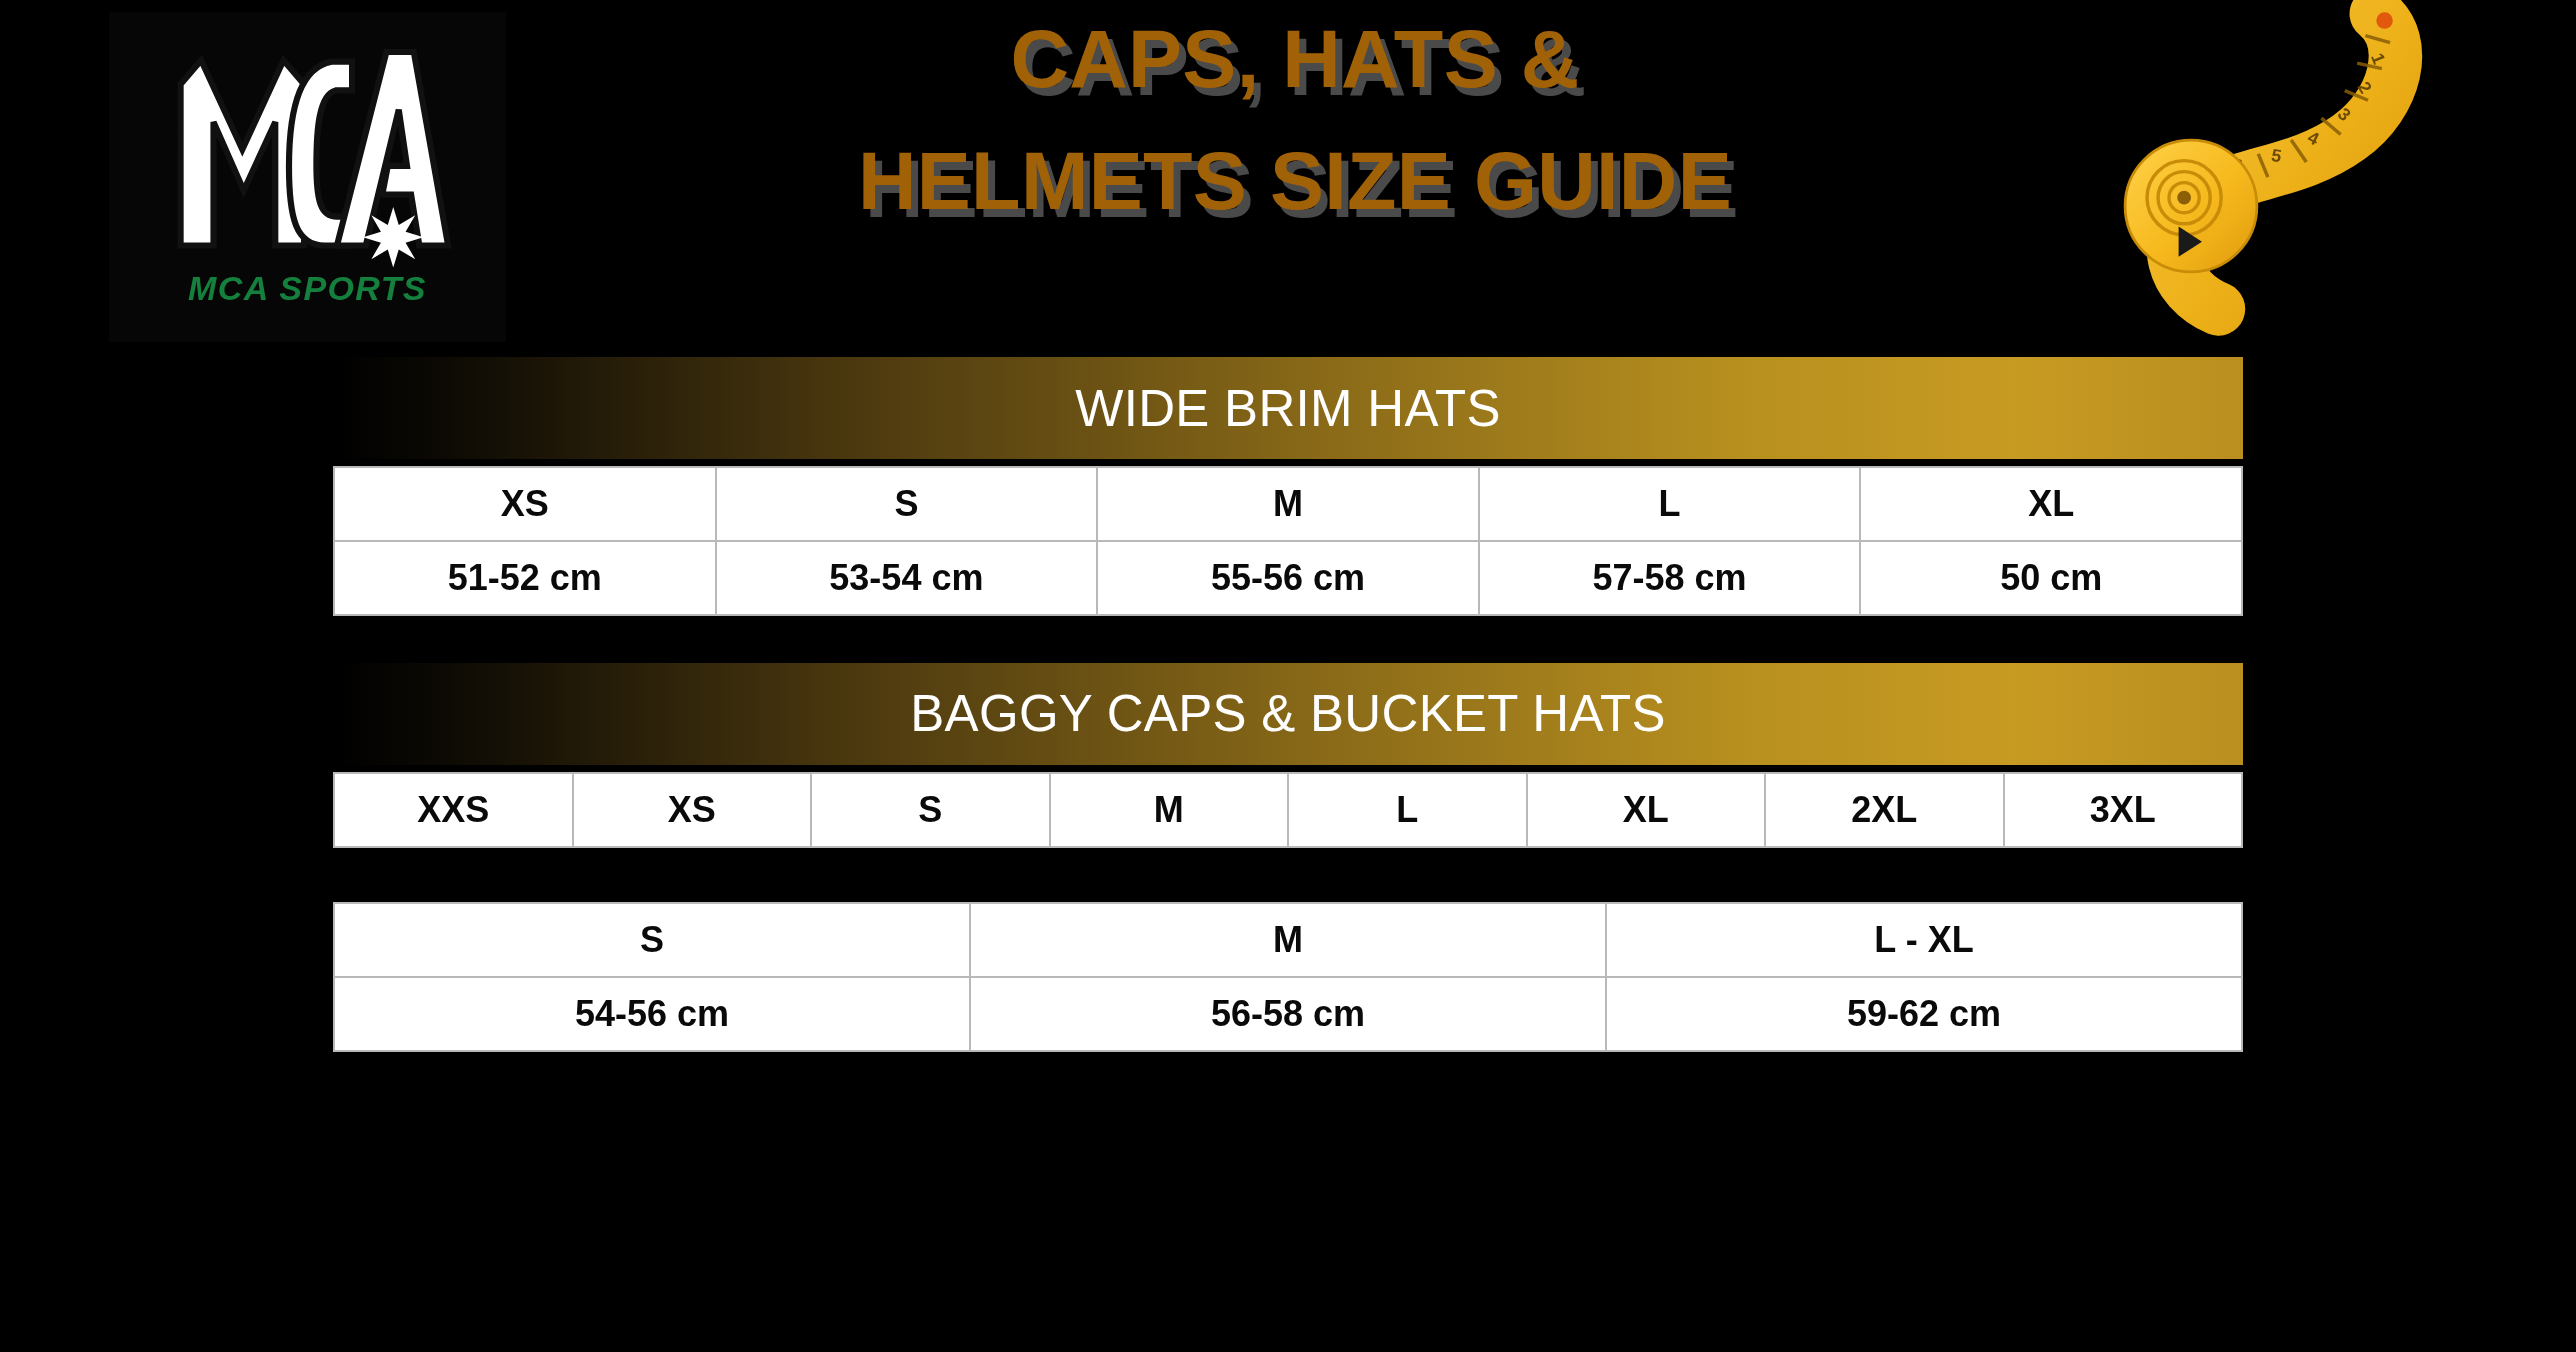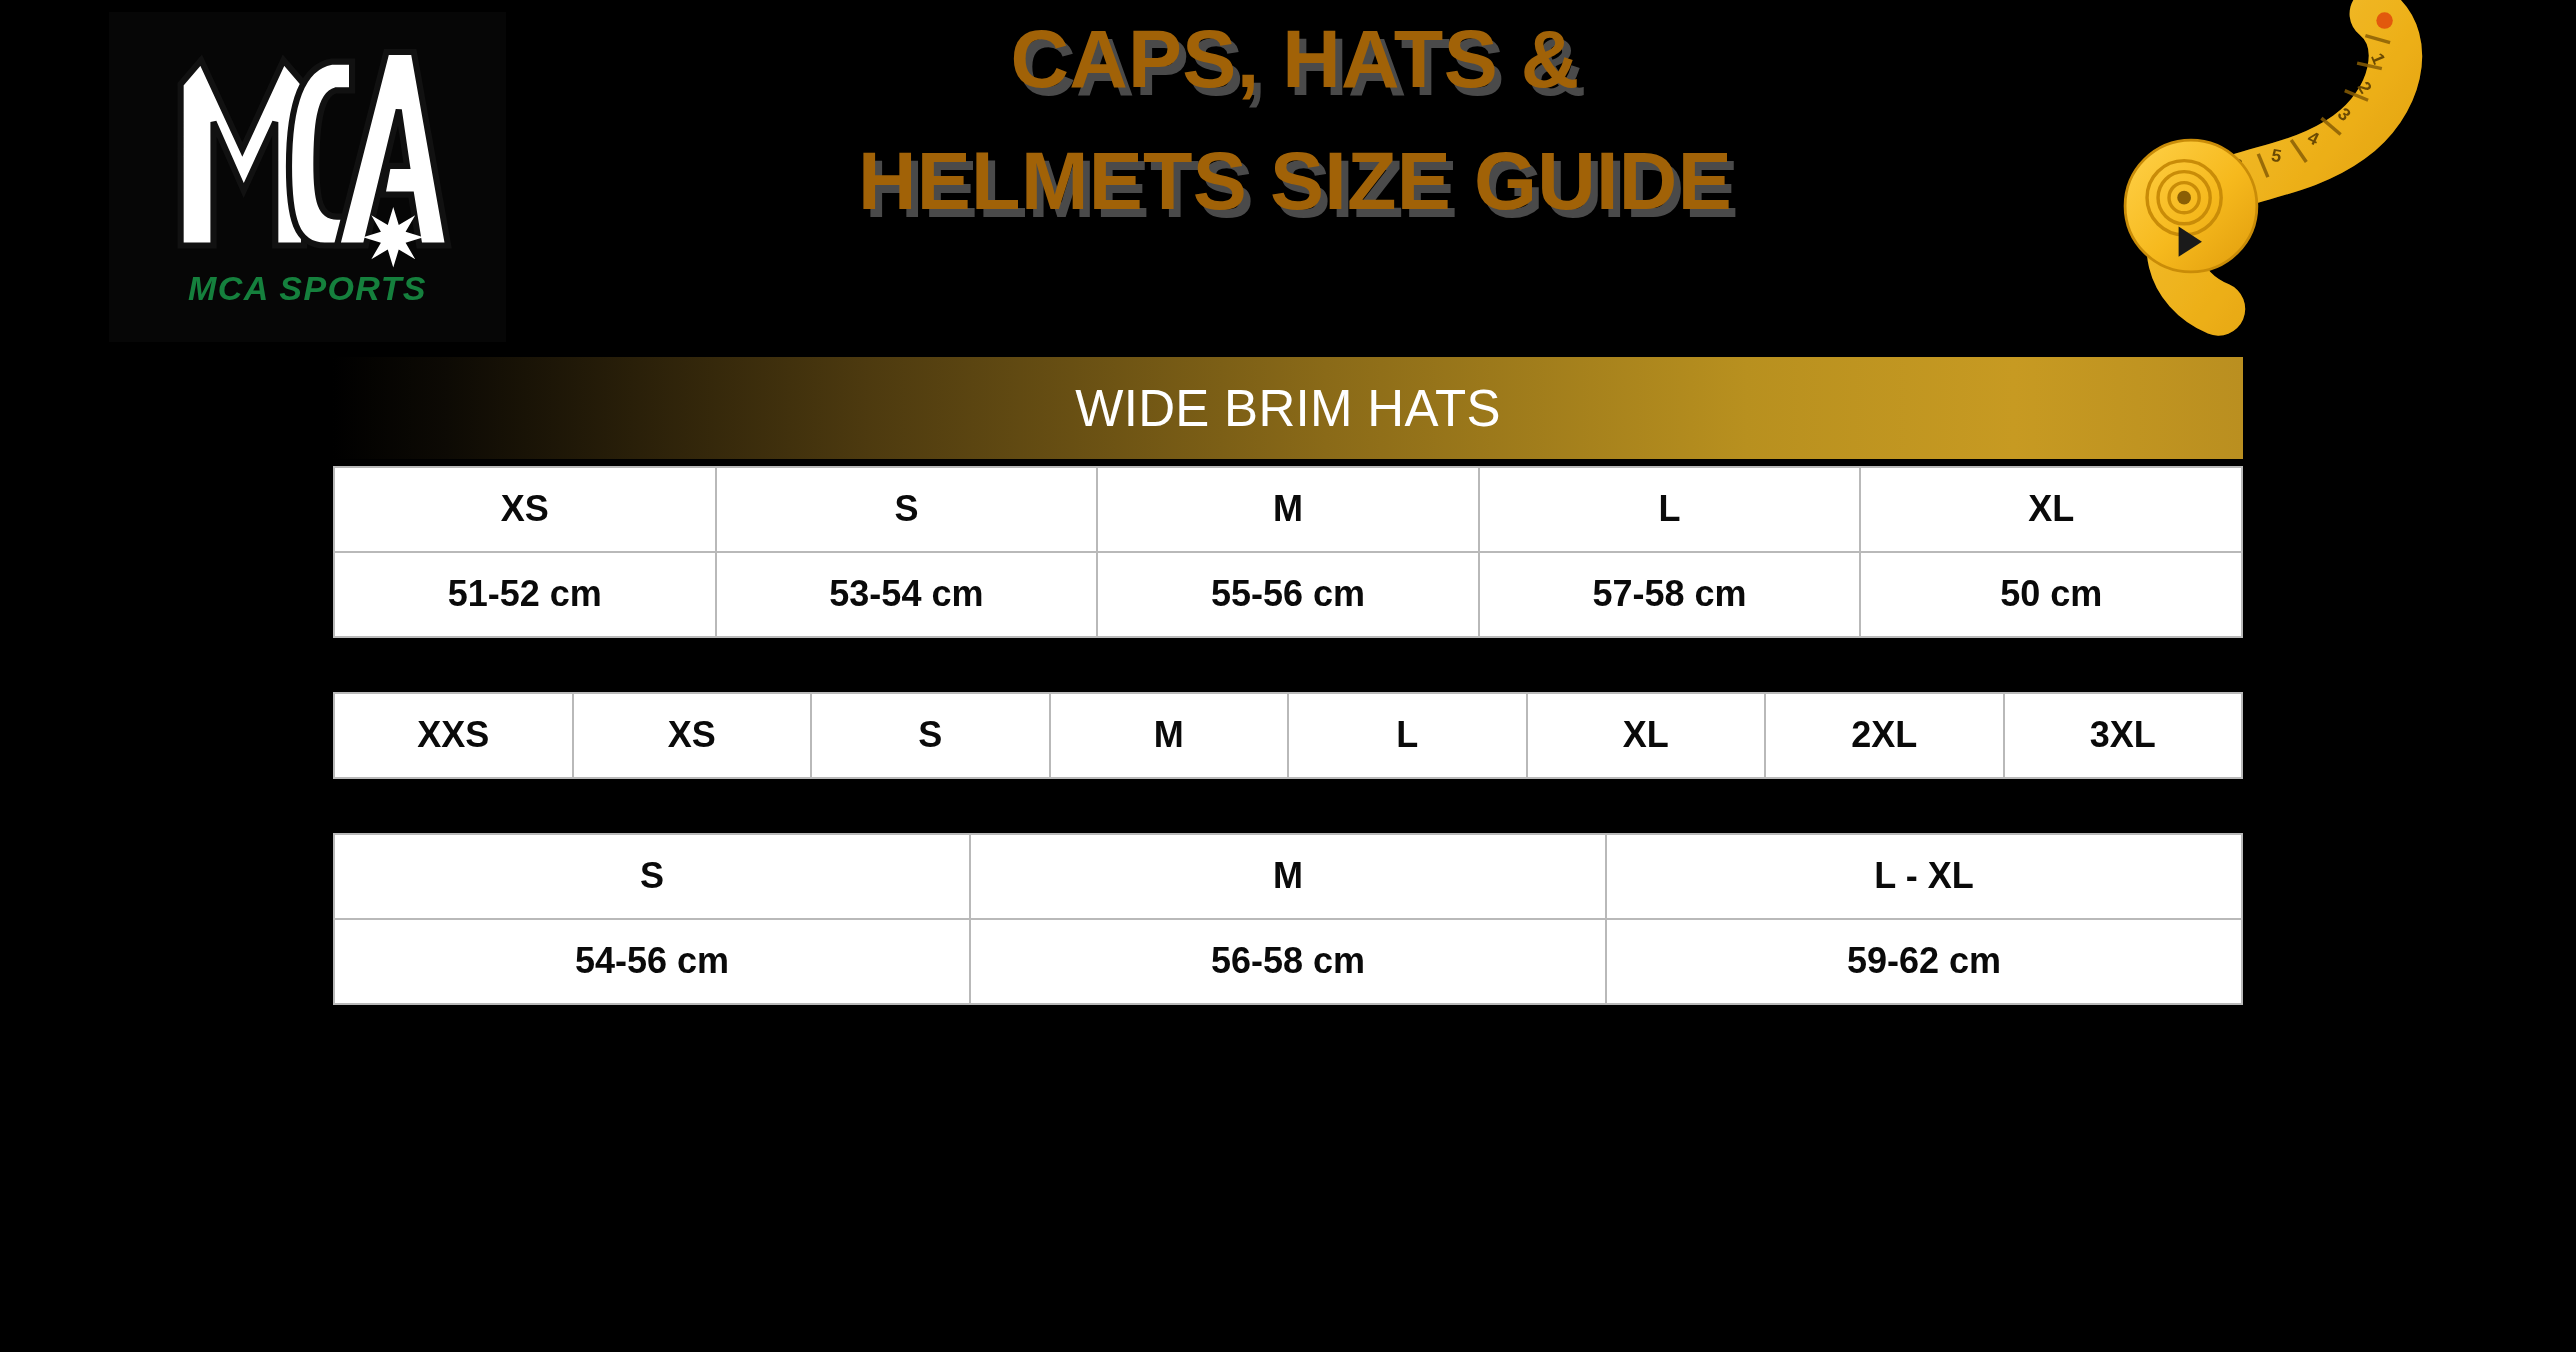--- a/index.html
+++ b/index.html
@@ -110,21 +110,21 @@
     table-layout: fixed;
     background: #ffffff;
   }
   table.size-table td {
     border: 2.1px solid #b9b9b9;
     background: #ffffff;
     color: #0a0a0a;
     text-align: center;
     font-size: 36px;
     font-weight: bold;
-    height: 85px;
+    height: 74px;
     padding: 0 4.1px;
     box-sizing: border-box;
   }
   table.size-table tr.head-row td { font-weight: bold; }
   .gap-md { height: 47px; }
   .gap-top { height: 6.9px; }
 </style>
 </head>
 <body>
 
@@ -221,20 +221,23 @@
         <td>57-58 cm</td>
         <td>50 cm</td>
       </tr>
     </tbody>
       </table>
   </div>
 
   <div class="gap-md"></div>
 
   <div class="section">
+    <div class="band">
+      <div class="band-title">BAGGY CAPS &amp; BUCKET HATS</div>
+    </div>
     <div class="gap-top"></div>
     <table class="size-table">
       <tbody>
           <tr class="head-row">
         <td>XXS</td>
         <td>XS</td>
         <td>S</td>
         <td>M</td>
         <td>L</td>
         <td>XL</td>

